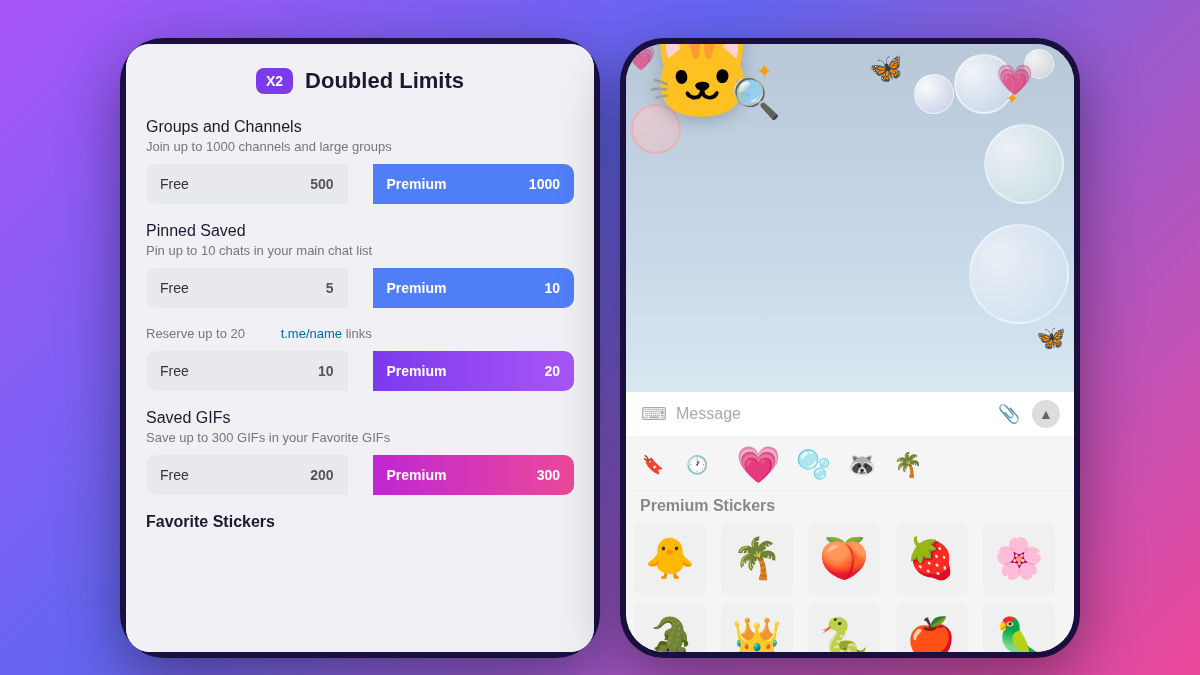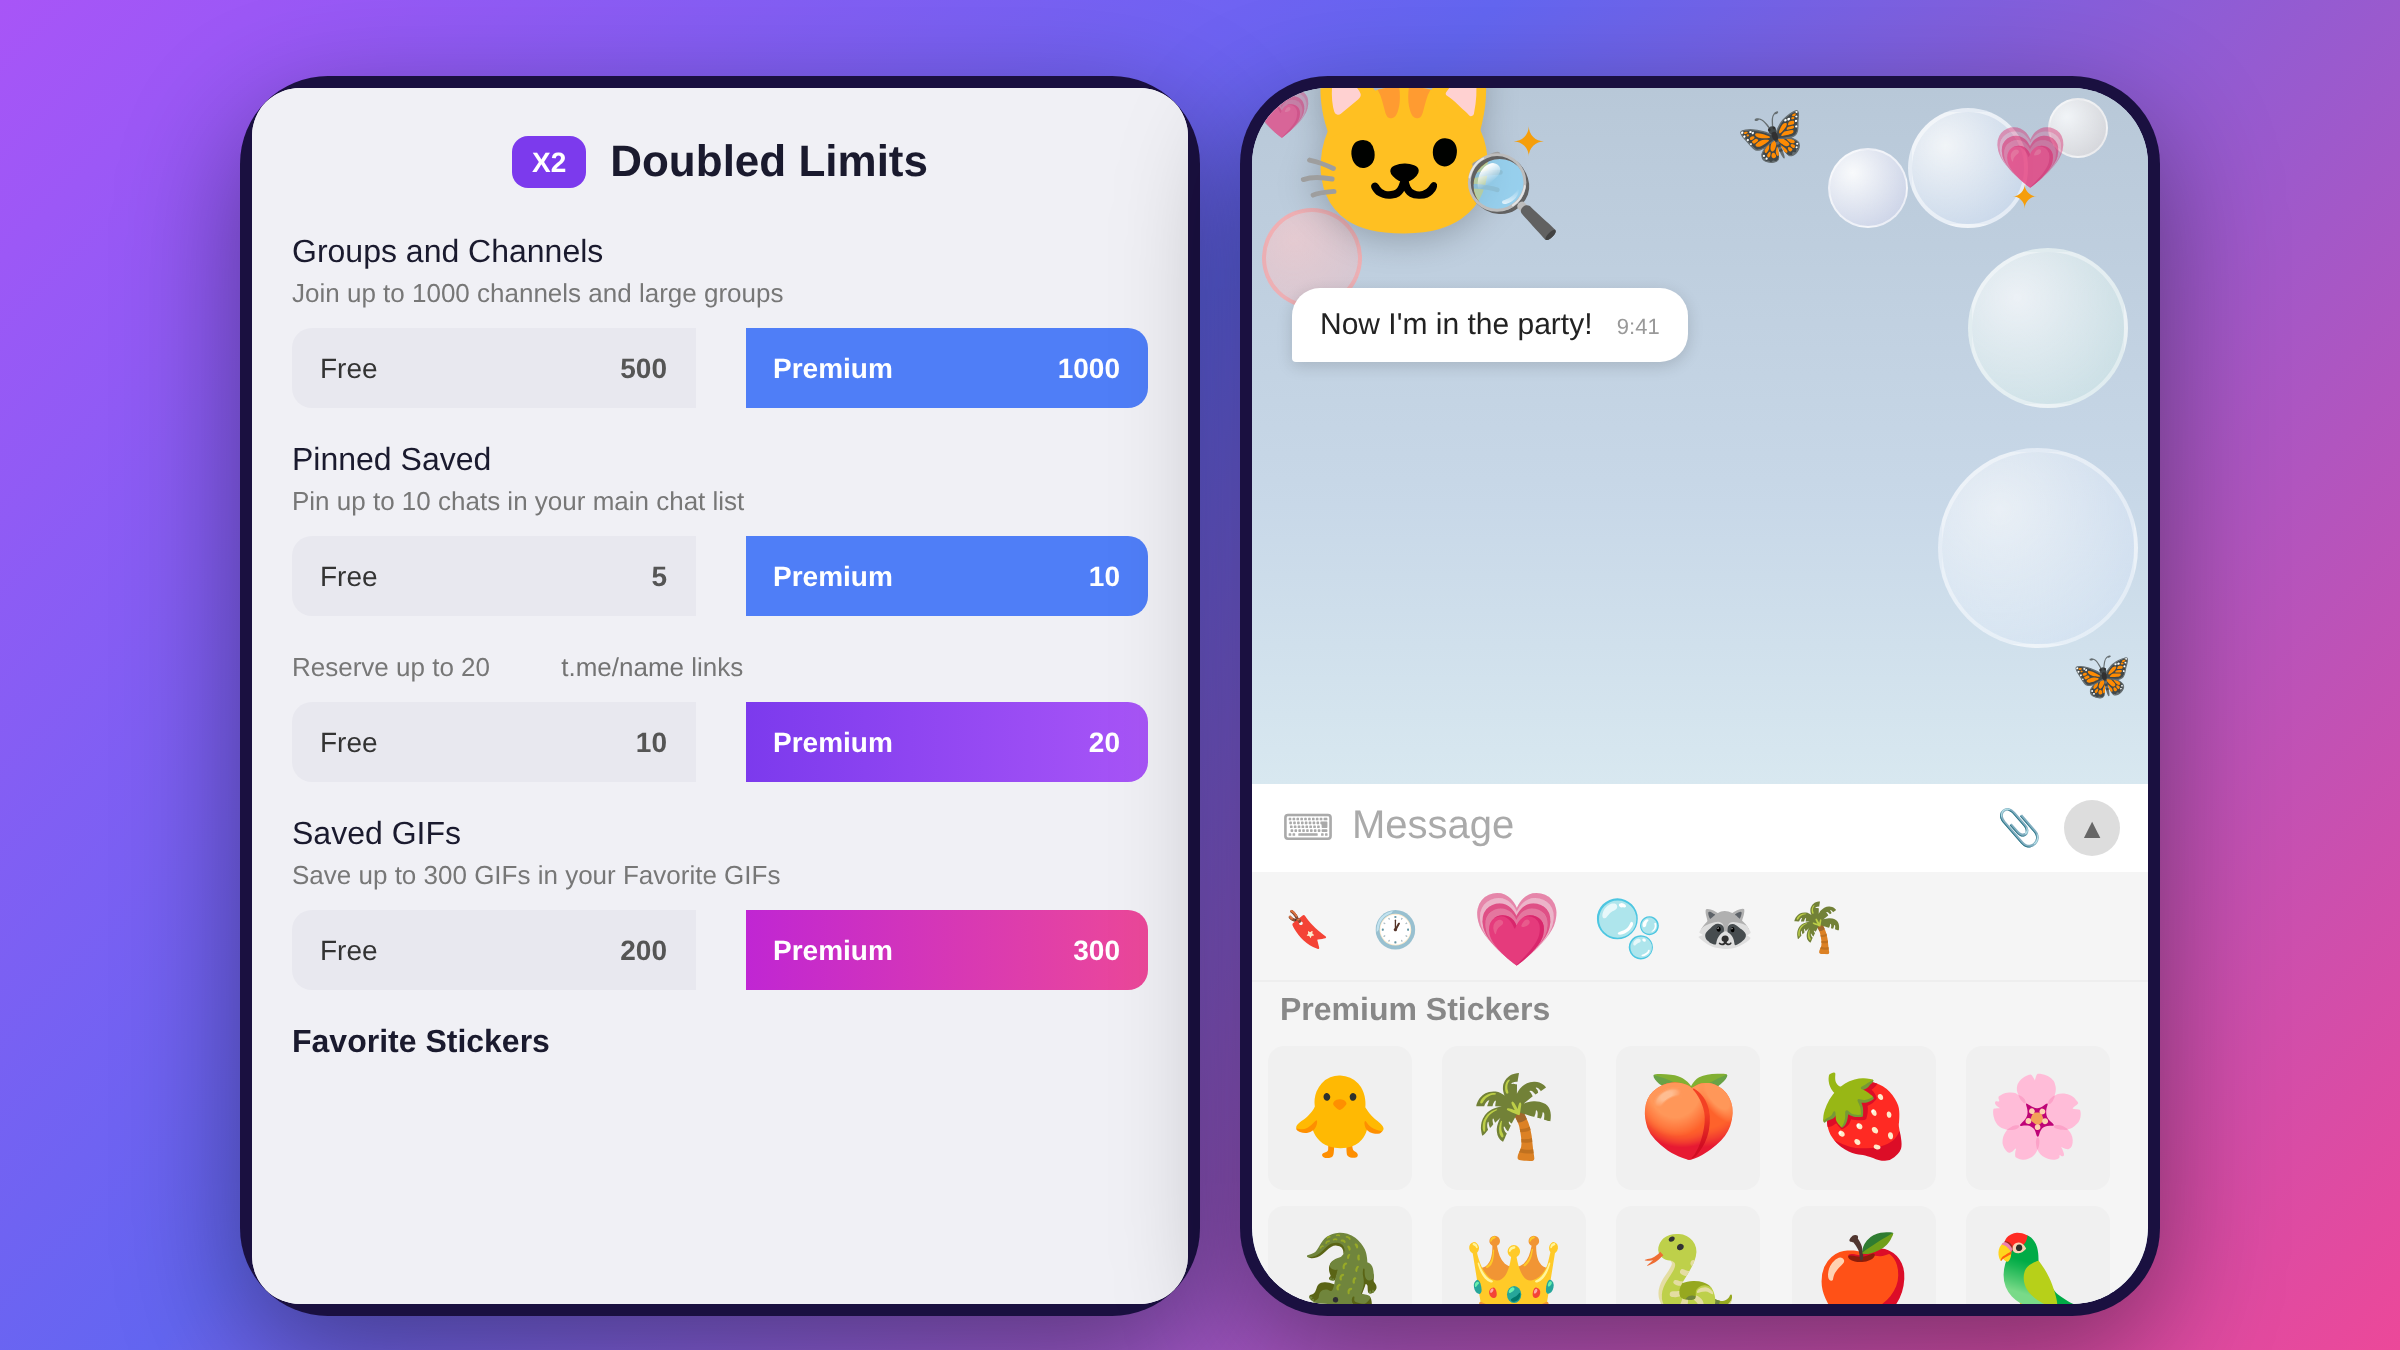--- a/index.html
+++ b/index.html
@@ -72,21 +72,21 @@
       font-weight: 400;
       color: #1a1a2e;
       margin-bottom: 3px;
     }
     .section-desc {
       font-size: 13px;
       color: #777;
       margin-bottom: 10px;
     }
     .section-desc a {
-      color: #737373;
+      color: #0369a1;
       text-decoration: none;
       padding-left: 32px;
     }
 
     .limit-bar {
       display: flex;
       border-radius: 10px;
       overflow: hidden;
       height: 40px;
       gap: 25px;
@@ -196,21 +196,21 @@
       height: 28px;
       display: flex;
       align-items: center;
       justify-content: center;
       color: #aaa;
       font-size: 18px;
     }
     .message-input {
       flex: 1;
       color: #aaa;
-      font-size: 20px;
+      font-size: 16px;
     }
 
     .sticker-tabs {
       display: flex;
       align-items: center;
       padding: 8px 14px 4px;
       gap: 16px;
       border-bottom: 1px solid #eee;
     }
     .sticker-tab-icon {
@@ -357,24 +357,20 @@
       <div style="position:absolute; top:180px; right:5px; width:100px; height:100px; border-radius:50%; background:radial-gradient(circle at 30% 30%, rgba(255,255,255,0.6), rgba(200,220,255,0.2)); border:2px solid rgba(255,255,255,0.4);"></div>
       <div style="position:absolute; top:60px; left:5px; width:50px; height:50px; border-radius:50%; background:radial-gradient(circle at 30% 30%, rgba(255,200,200,0.6), rgba(255,180,180,0.3)); border:2px solid rgba(255,150,150,0.5);"></div>
       <div style="position:absolute; top:20px; left:80px; width:35px; height:35px; border-radius:50%; background:radial-gradient(circle at 30% 30%, rgba(255,200,200,0.7), rgba(255,160,160,0.3)); border:1px solid rgba(255,150,150,0.4);"></div>
 
       <div style="position:absolute; top:8px; right:170px; font-size:28px; transform:rotate(-10deg);">🦋</div>
       <div style="position:absolute; top:280px; right:8px; font-size:24px;">🦋</div>
 
       <div style="position:absolute; top:15px; left:130px; color:#f59e0b; font-size:20px;">✦</div>
       <div style="position:absolute; top:45px; right:55px; color:#f59e0b; font-size:16px;">✦</div>
 
-      <div class="chat-bubble">
-        <span>Now I'm in the party!</span>
-        <span class="bubble-time">9:41</span>
-      </div>
 
       <div style="position:absolute; bottom:265px; left:20px; font-size:90px; filter:drop-shadow(0 4px 8px rgba(0,0,0,0.2));">🐱</div>
 
       <div style="position:absolute; bottom:270px; left:105px; font-size:40px;">🔍</div>
 
       <div style="position:absolute; bottom:320px; left:0px; font-size:24px; opacity:0.7;">💗</div>
       <div style="position:absolute; bottom:295px; right:40px; font-size:30px; opacity:0.8;">💗</div>
     </div>
 
     <div class="sticker-panel">

